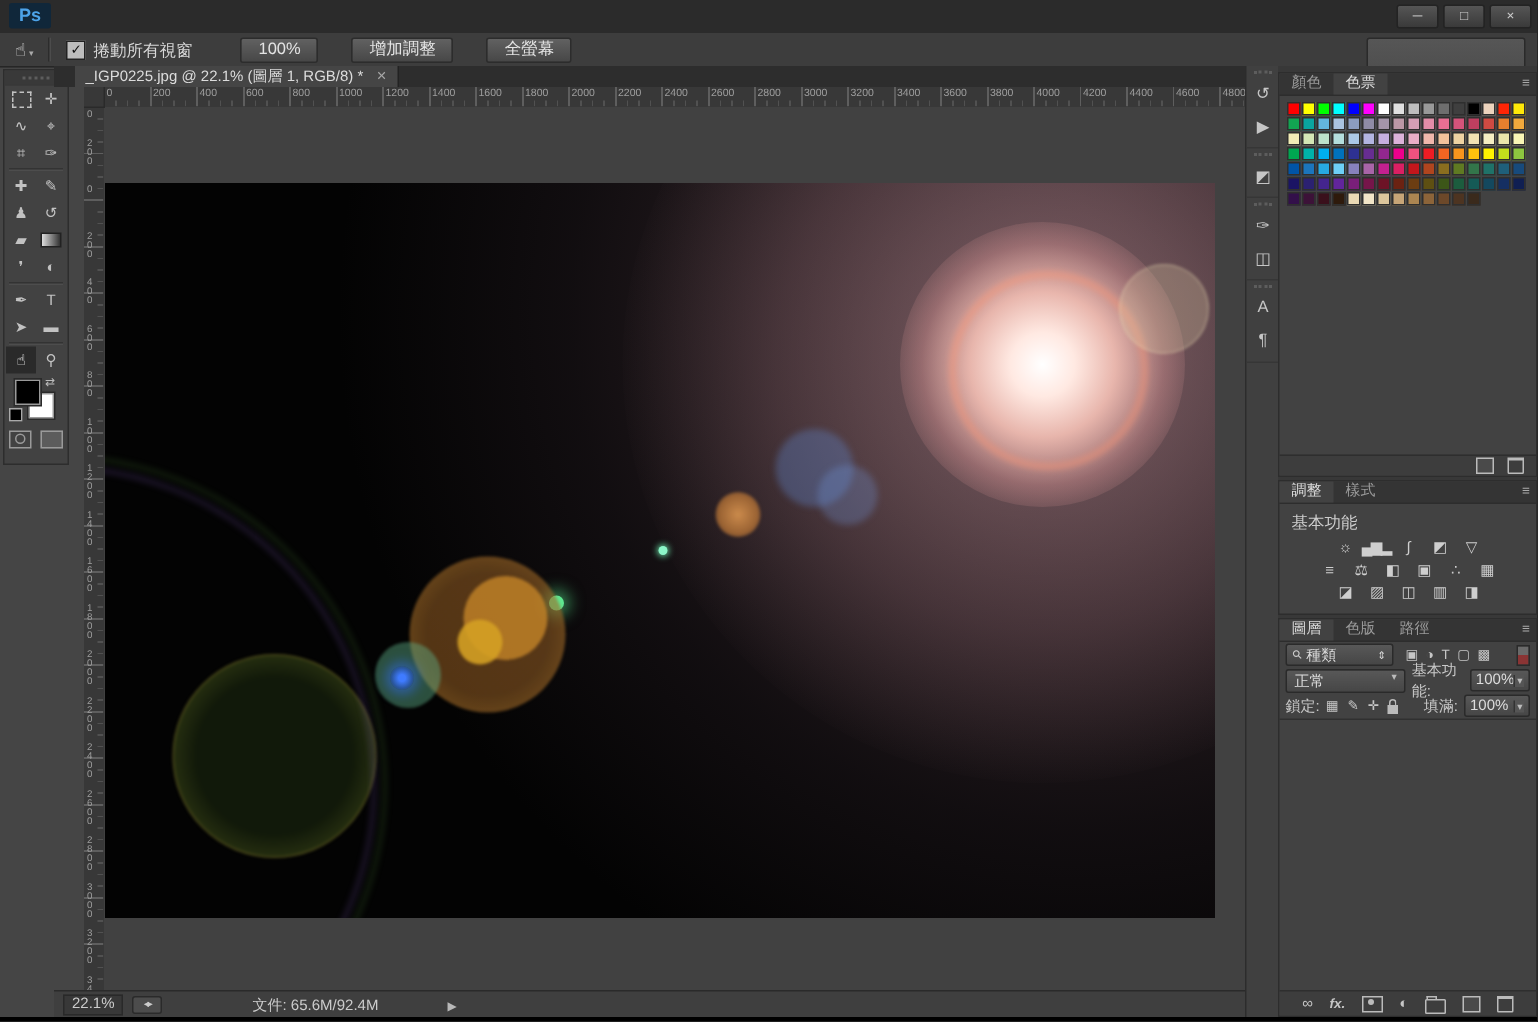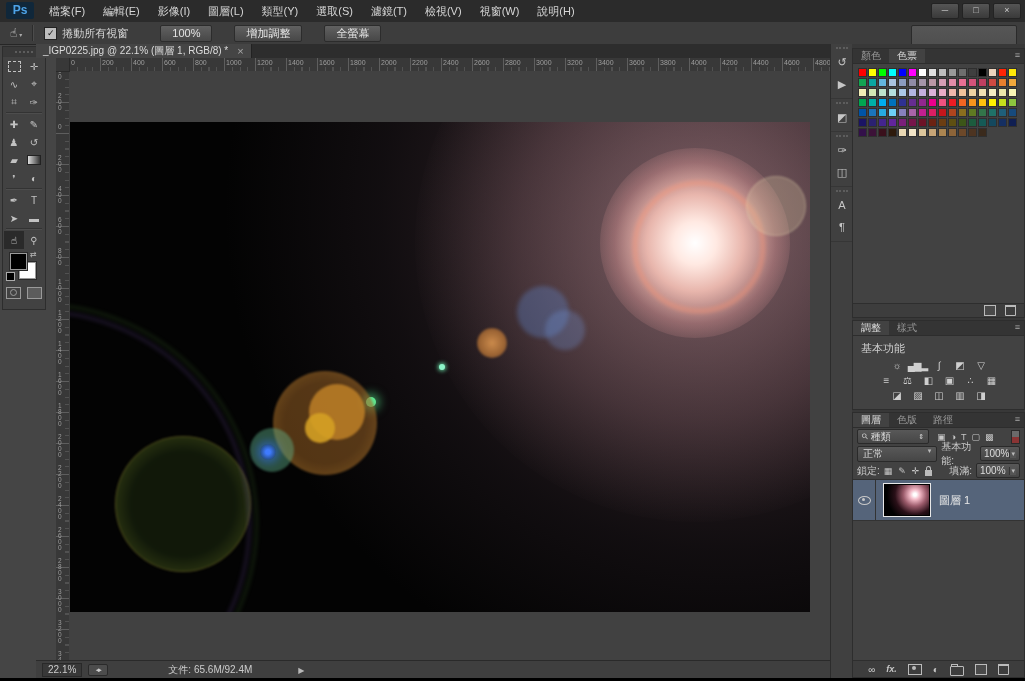--- a/index.html
+++ b/index.html
@@ -44,21 +44,21 @@
   .bgcolor{position:absolute;left:16px;top:10px;width:15px;height:15px;border:1px solid #9a9a9a;outline:1px solid #2a2a2a;}
   .swapcolors{position:absolute;left:27px;top:-2px;font-size:8px;color:#bbb;}
   .defaultcolors{position:absolute;left:3px;top:20px;width:7px;height:7px;border:1px solid #aaa;background:#000;}
   .tb-bottom{display:flex;justify-content:center;gap:6px;margin-top:3px;}
   .i-quickmask{width:13px;height:10px;border:1px solid #9a9a9a;position:relative;}
   .i-quickmask:after{content:"";position:absolute;left:3px;top:1px;width:5px;height:5px;border-radius:50%;border:1px solid #9a9a9a;}
   .i-screenmode{width:13px;height:10px;border:1px solid #9a9a9a;background:#5c5c5c;}
   
   .canvas-area{position:absolute;left:36px;top:44px;width:794px;height:634px;}
   .tabbar{position:absolute;left:0;top:0;width:794px;height:14px;background:#2d2d2d;}
-  .doctab{display:inline-flex;align-items:center;margin-left:0;height:14px;background:#454545;
+  .doctab{display:inline-flex;align-items:center;margin-left:14px;height:14px;background:#454545;
           border-right:1px solid #222;padding:0 7px;color:#dcdcdc;font-size:10px;}
   .doctab .close{margin-left:9px;color:#a8a8a8;font-size:11px;line-height:10px;}
   .hruler{position:absolute;left:20px;top:14px;width:774px;height:13px;background:#383838;border-bottom:1px solid #2a2a2a;overflow:hidden;
     background-image:repeating-linear-gradient(90deg,#5e5e5e 0 1px,transparent 1px 31px),
                      repeating-linear-gradient(90deg,#515151 0 1px,transparent 1px 7.75px);
     background-size:100% 100%,100% 4px;background-position:13px 0,13px bottom;background-repeat:no-repeat;}
   .hcorner{position:absolute;left:20px;top:14px;width:13px;height:13px;background:#383838;border-right:1px solid #2a2a2a;border-bottom:1px solid #2a2a2a;z-index:3;}
   .hlabel{position:absolute;top:1px;font-size:7px;color:#9e9e9e;}
   .vruler{position:absolute;left:20px;top:27px;width:13px;height:589px;background:#383838;border-right:1px solid #2a2a2a;overflow:hidden;
     background-image:repeating-linear-gradient(180deg,#5e5e5e 0 1px,transparent 1px 31px),
@@ -148,32 +148,20 @@
            text-shadow:1px 1px 1px #12202e,-1px -1px 1px #9fb6c8;}
   .bottom-edge{position:absolute;left:0;bottom:0;width:1025px;height:3px;background:#000;}
 </style>
 </head>
 <body>
 
 <div class="app">
 
   <div class="menubar">
     <div class="ps-logo">Ps</div>
-    <div class="menus" id="menus">
-        <div class="menu-item">檔案(F)</div>
-        <div class="menu-item">編輯(E)</div>
-        <div class="menu-item">影像(I)</div>
-        <div class="menu-item">圖層(L)</div>
-        <div class="menu-item">類型(Y)</div>
-        <div class="menu-item">選取(S)</div>
-        <div class="menu-item">濾鏡(T)</div>
-        <div class="menu-item">檢視(V)</div>
-        <div class="menu-item">視窗(W)</div>
-        <div class="menu-item">說明(H)</div>
-      </div>
     <div class="win-controls" id="winctl">
         <div class="win-btn">─</div>
         <div class="win-btn">□</div>
         <div class="win-btn">×</div>
       </div>
   </div>
 
   <div class="optionsbar">
     <span class="tool-opt"><span>☝</span><span class="mini-arrow">▾</span></span>
     <span class="opt-sep"></span>
@@ -617,27 +605,20 @@
               <div class="i-lock"></div>
             </div>
           </div>
         <span style="margin-left:auto">填滿:</span>
         <div class="valbox">
           <span>100%</span>
             <span class="dar">▾</span>
         </div>
       </div>
       <div class="layerlist" id="layerlist">
-          <div class="layer-row selected">
-            <div class="eye-cell">
-              <div class="i-eye"></div>
-            </div>
-            <div class="thumb thumb-flare"></div>
-            <span class="lname">圖層 1</span>
-          </div>
         </div>
       <div class="lfooter" id="lyfooter">
           <div class="fico">∞</div>
           <div class="fico">
             <span class="fx-text">fx.</span>
           </div>
           <div class="fico">
             <div class="i-mask"></div>
           </div>
           <div class="fico">◐</div>

